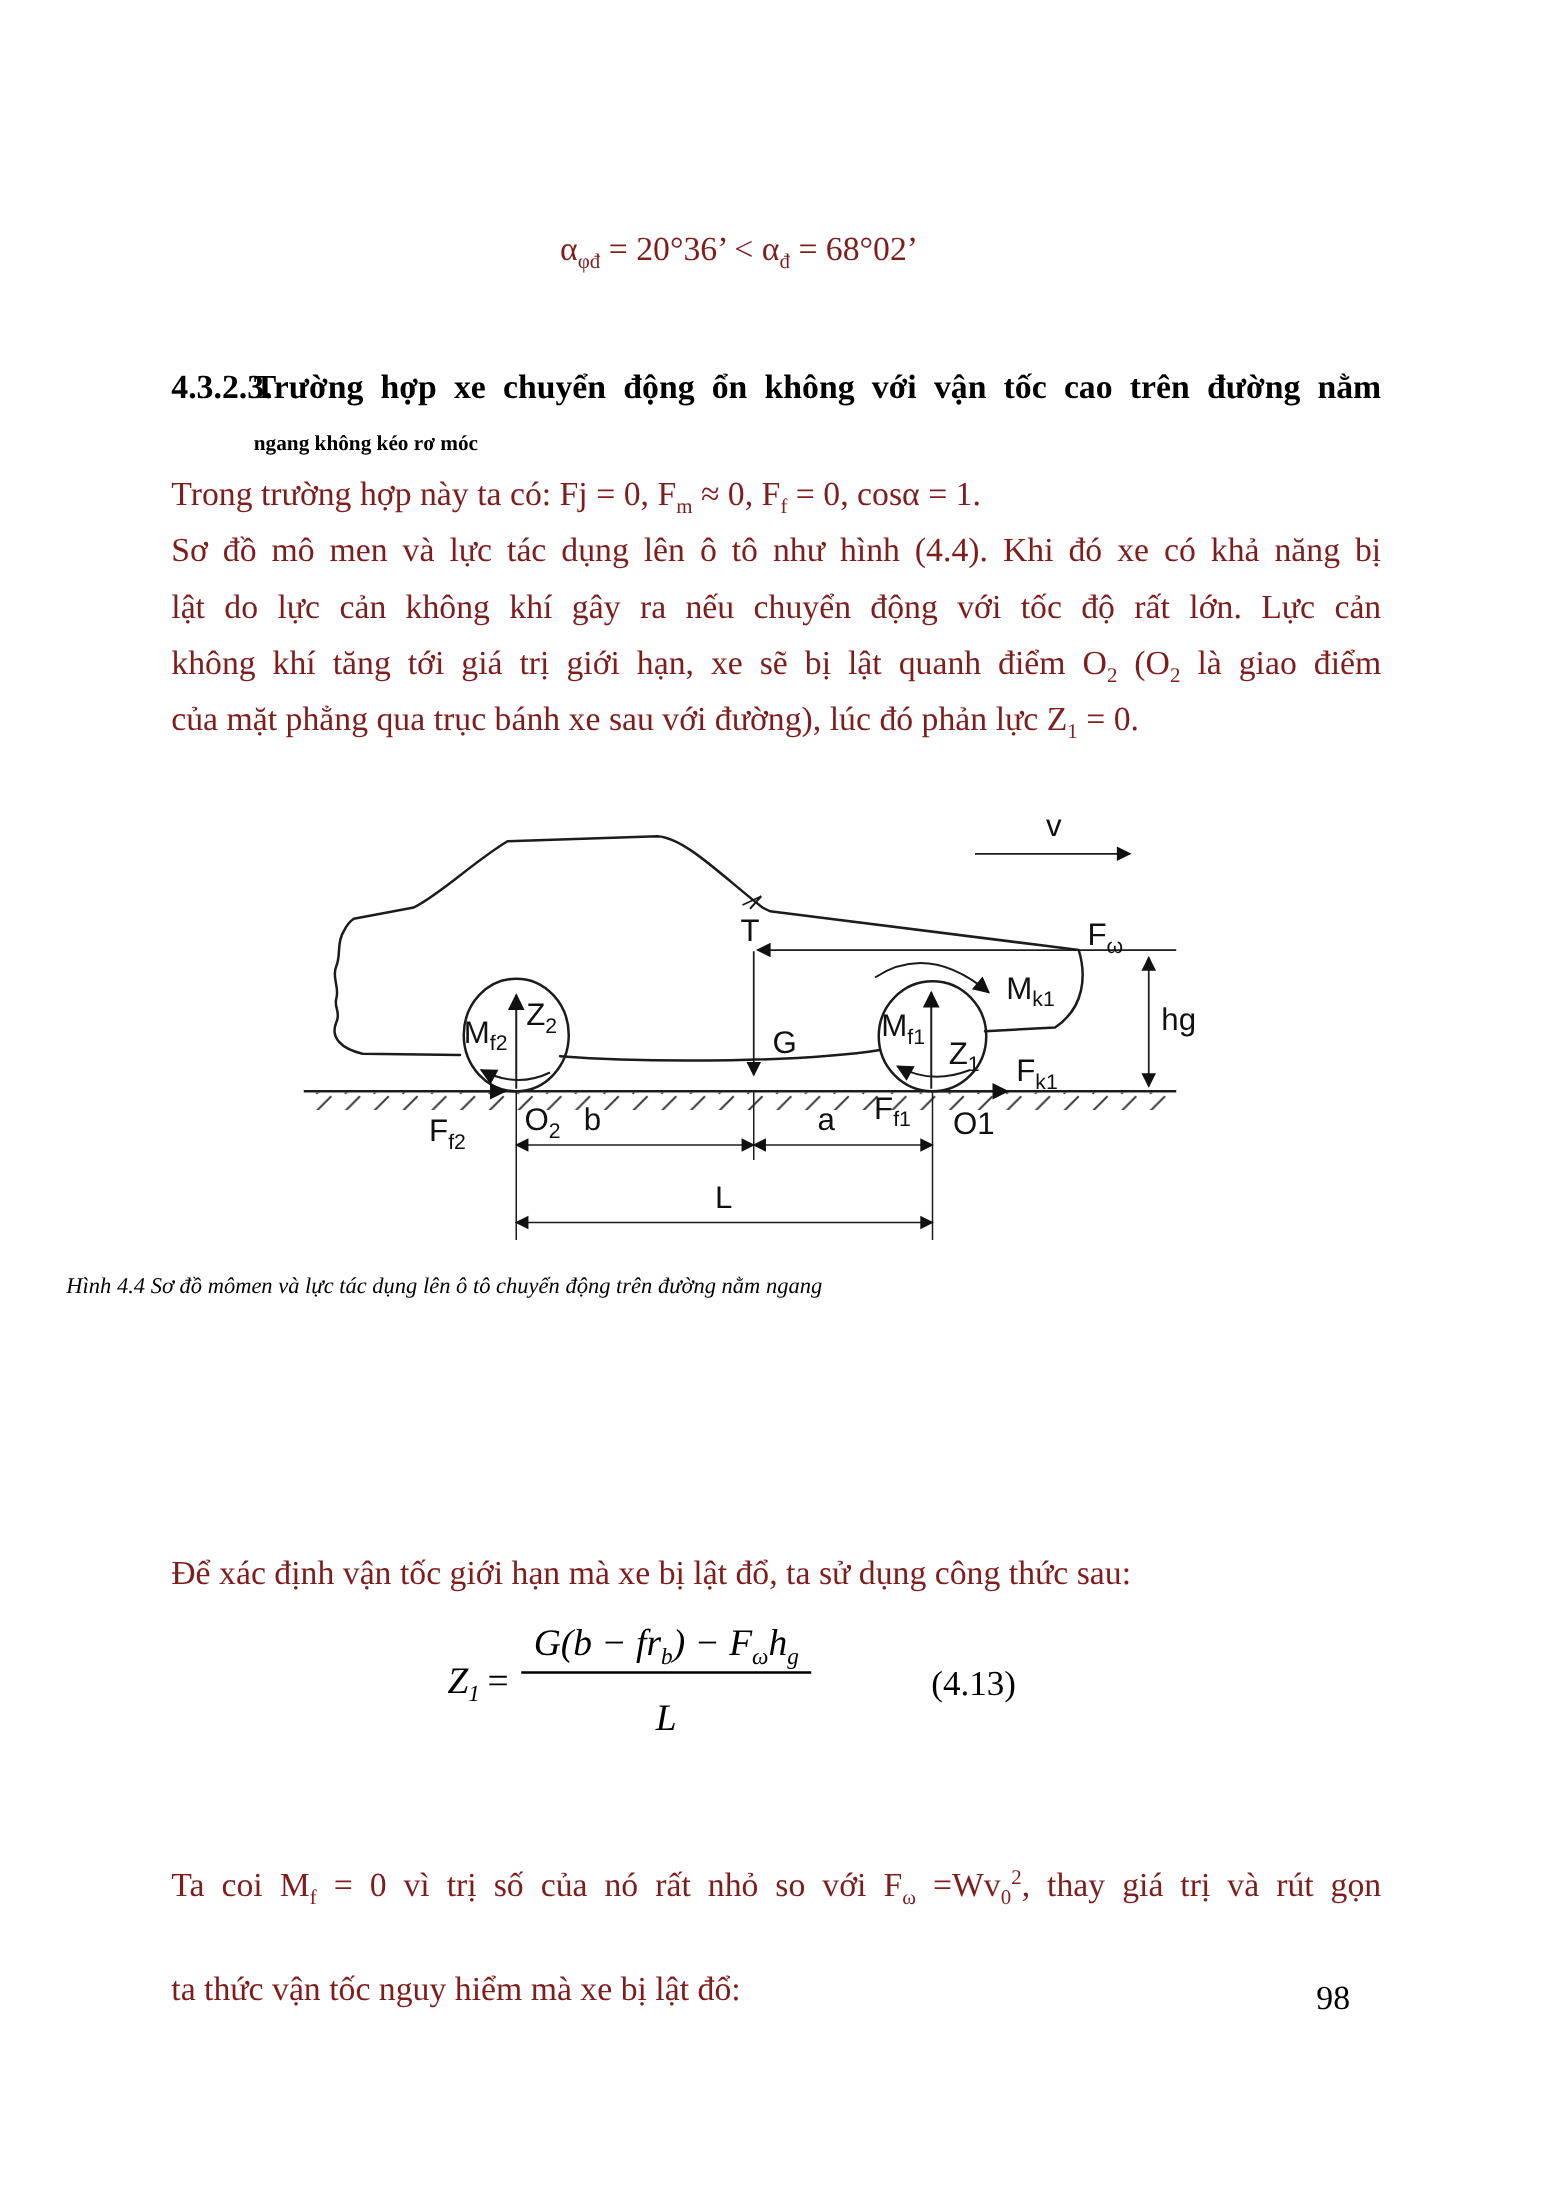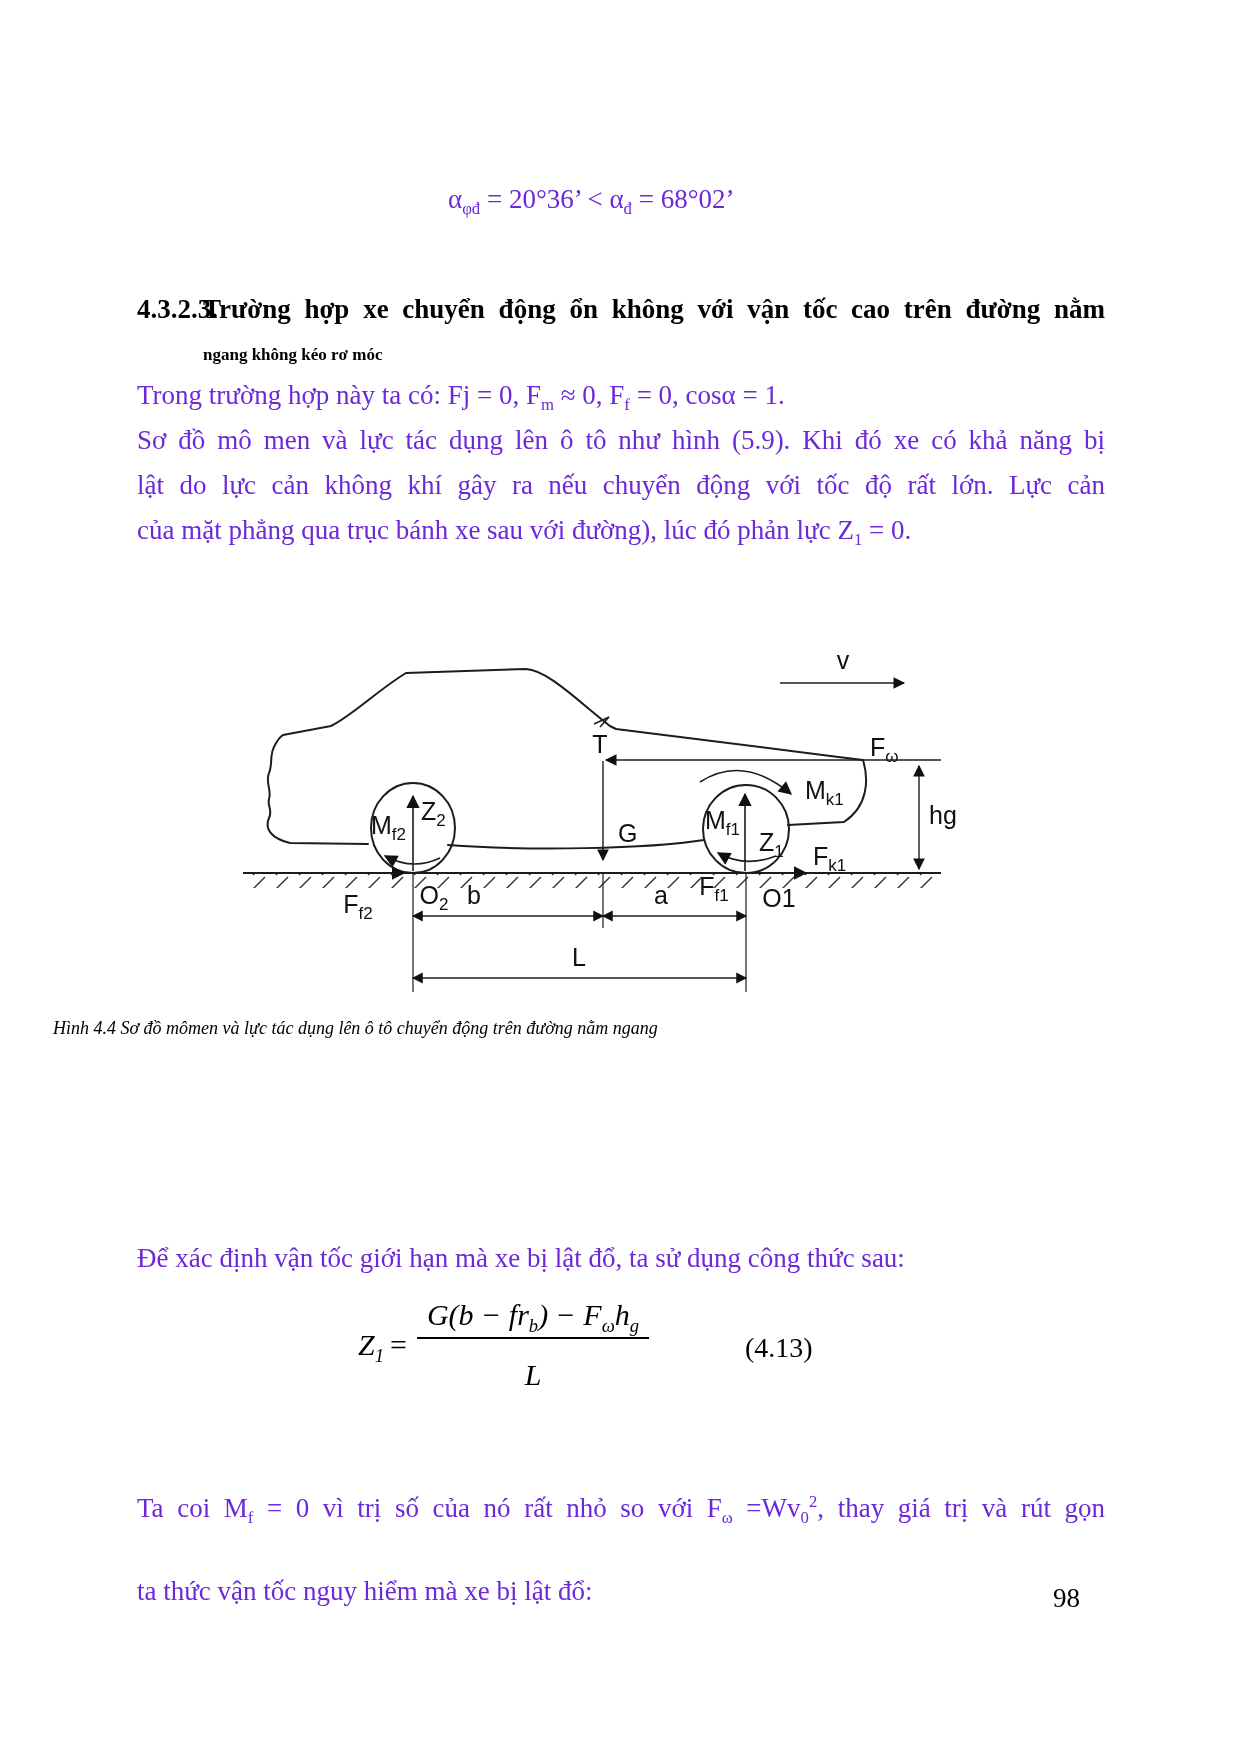--- a/index.html
+++ b/index.html
@@ -3,21 +3,21 @@
 <meta charset="utf-8">
 <style>
   html,body{margin:0;padding:0;background:#888;}
   .page{
     position:relative;width:1241px;height:1754px;margin:0 auto;
     background:#ffffff;color:#000;
     font-family:"Liberation Serif","DejaVu Serif",serif;
     overflow:hidden;
   }
   .abs{position:absolute;}
-  .body-text{font-size:27px;color:#6d28d9;}
+  .body-text{font-size:27px;color:#7f1d1d;}
   .tl{line-height:45px;white-space:nowrap;}
   .wrapless{white-space:nowrap;}
   .just{white-space:normal;text-align:justify;text-align-last:justify;width:968px;}
   sub{font-size:0.62em;line-height:0;}
   sup{font-size:0.62em;line-height:0;}
   .formula-top{left:448px;top:184px;font-size:27px;}
   .h-num{left:137px;top:294px;font-size:27px;font-weight:bold;}
   .h-l1{left:203px;top:294px;font-size:27px;font-weight:bold;width:902px;
         text-align:justify;text-align-last:justify;}
   .h-l2{left:203px;top:345px;font-size:17px;font-weight:bold;white-space:nowrap;}
@@ -47,22 +47,23 @@
 <div class="page">
 
   <div class="abs body-text formula-top wrapless">α<sub>φđ</sub> = 20°36’ &lt; α<sub>đ</sub> = 68°02’</div>
 
   <div class="abs h-num">4.3.2.3.</div>
   <div class="abs h-l1">Trường hợp xe chuyển động ổn không với vận tốc cao trên đường nằm</div>
   <div class="abs h-l2">ngang không kéo rơ móc</div>
 
   <div class="abs body-text para1">
     <div class="tl">Trong trường hợp này ta có: Fj = 0, F<sub>m</sub> ≈ 0, F<sub>f</sub> = 0, cosα = 1.</div>
-    <div class="tl just">Sơ đồ mô men và lực tác dụng lên ô tô như hình (5.9). Khi đó xe có khả năng bị</div>
+    <div class="tl just">Sơ đồ mô men và lực tác dụng lên ô tô như hình (4.4). Khi đó xe có khả năng bị</div>
     <div class="tl just">lật do lực cản không khí gây ra nếu chuyển động với tốc độ rất lớn. Lực cản</div>
+    <div class="tl just">không khí tăng tới giá trị giới hạn, xe sẽ bị lật quanh điểm O<sub>2</sub> (O<sub>2</sub> là giao điểm</div>
     <div class="tl">của mặt phẳng qua trục bánh xe sau với đường), lúc đó phản lực Z<sub>1</sub> = 0.</div>
   </div>
 
   <div class="abs fig-wrap">
     <svg width="760" height="440" viewBox="0 0 760 440">
       <defs>
         <marker id="mA" viewBox="0 0 12 12" refX="10" refY="6" markerWidth="10" markerHeight="10" orient="auto-start-reverse">
           <path d="M1,1 L11,6 L1,11 Z" fill="#111"></path>
         </marker>
         <pattern id="hatch" width="23" height="14" patternUnits="userSpaceOnUse">

